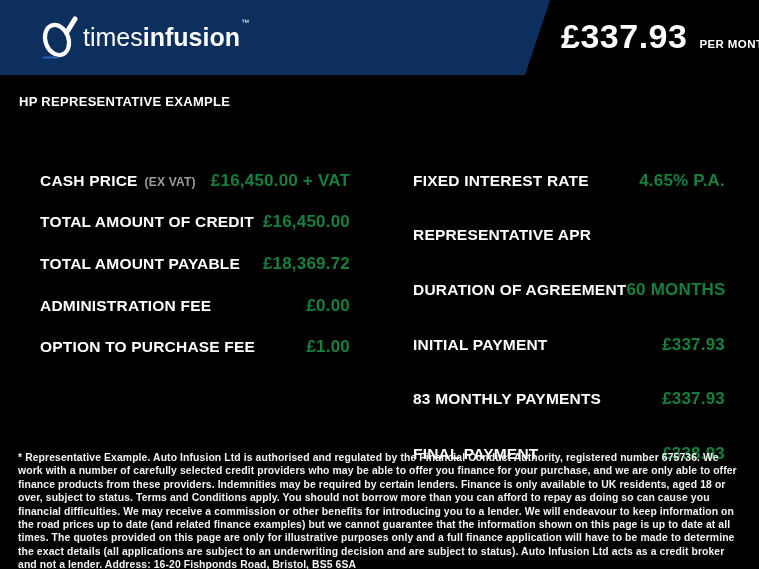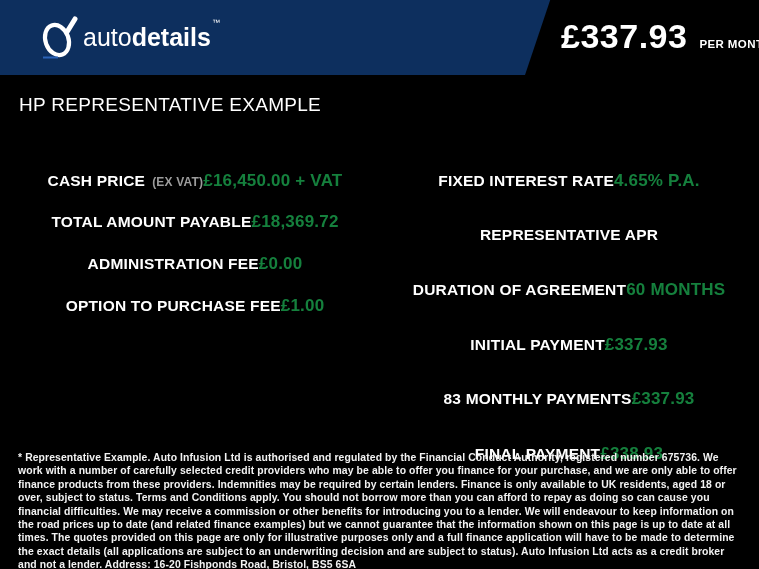--- a/index.html
+++ b/index.html
@@ -84,41 +84,41 @@
     position: relative;
     top: -6px;
     margin-left: 1px;
   }
   
   .page-title {
     position: absolute;
     left: 19px;
     top: 94px;
     color: #fff;
-    font-size: 19px;
-    font-weight: 400;
+    font-size: 13px;
+    font-weight: 700;
     letter-spacing: 0.3px;
     white-space: nowrap;
   }
   
   .finance-table {
     position: absolute;
     left: 40px;
     top: 160px;
     width: 685px;
     display: flex;
     justify-content: space-between;
   }
   .fin-col { display: flex; flex-direction: column; }
   .fin-col.left  { width: 310px; }
   .fin-col.right { width: 312px; gap: 13px; }
   .fin-row {
     height: 41.6px;
     display: flex;
-    justify-content: center;
+    justify-content: space-between;
     align-items: center;
   }
   .fin-label {
     color: #fff;
     font-size: 15.5px;
     font-weight: 700;
     letter-spacing: 0.2px;
     white-space: nowrap;
     display: flex;
     align-items: baseline;
@@ -166,37 +166,41 @@
     <div class="logo">
       <span>
         <svg class="logo-icon" width="38" height="44" viewBox="0 0 38 44" xmlns="http://www.w3.org/2000/svg">
           <g fill="none" stroke="#ffffff" stroke-width="4.2">
             <ellipse cx="17" cy="24" rx="11.5" ry="15.5" transform="rotate(-20 17 24)"></ellipse>
             <path d="M27 16 L35 3" stroke-width="5" stroke-linecap="round"></path>
           </g>
           <rect x="3" y="40.5" width="15" height="2" fill="#2a63b8"></rect>
         </svg>
       </span>
-      <span class="logo-text"><span class="light">auto</span><span class="bold">details</span><span class="logo-tm">™</span></span>
+      <span class="logo-text"><span class="light">times</span><span class="bold">infusion</span><span class="logo-tm">™</span></span>
     </div>
   </div>
 
   <div class="page-title">HP REPRESENTATIVE EXAMPLE</div>
 
   <div class="finance-table">
 
     <div class="fin-col left">
       <div class="fin-row">
         <span class="fin-label">
           <span>CASH PRICE</span>
           <span class="fin-note">(EX VAT)</span>
         </span>
         <span class="fin-value">£16,450.00 + VAT</span>
       </div>
       <div class="fin-row">
+        <span class="fin-label">TOTAL AMOUNT OF CREDIT</span>
+        <span class="fin-value">£16,450.00</span>
+      </div>
+      <div class="fin-row">
         <span class="fin-label">TOTAL AMOUNT PAYABLE</span>
         <span class="fin-value">£18,369.72</span>
       </div>
       <div class="fin-row">
         <span class="fin-label">ADMINISTRATION FEE</span>
         <span class="fin-value">£0.00</span>
       </div>
       <div class="fin-row">
         <span class="fin-label">OPTION TO PURCHASE FEE</span>
         <span class="fin-value">£1.00</span>

